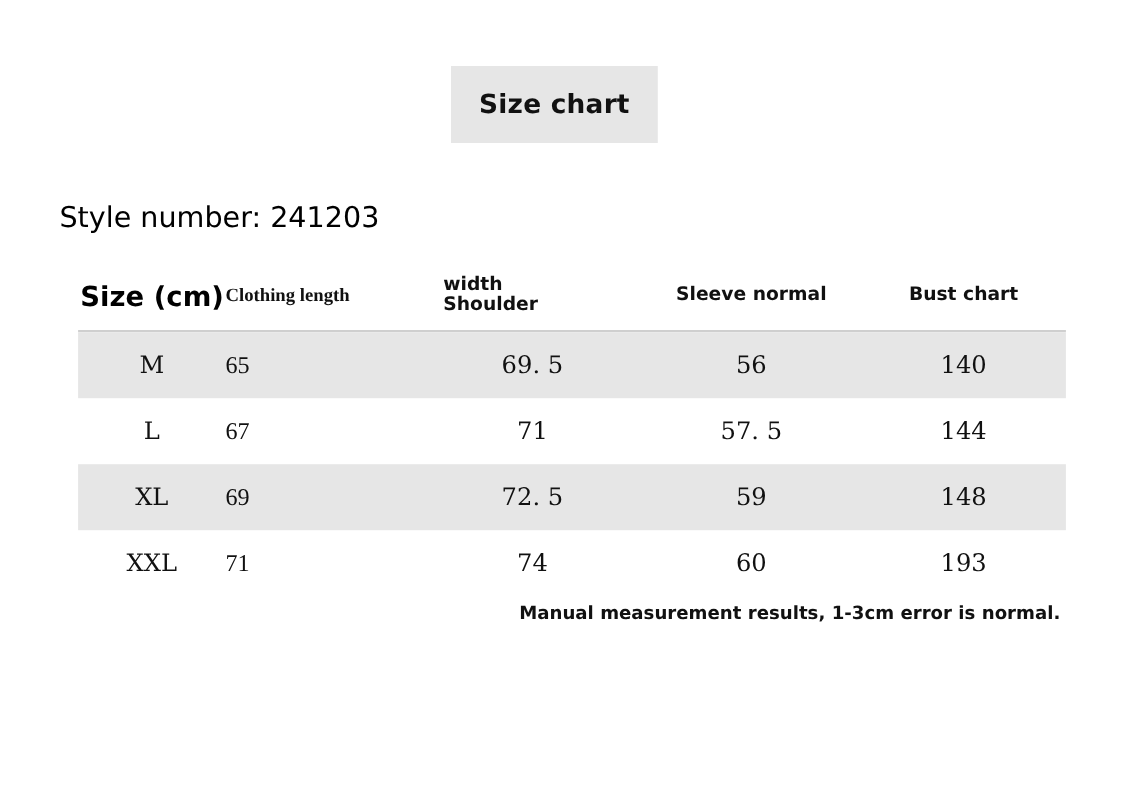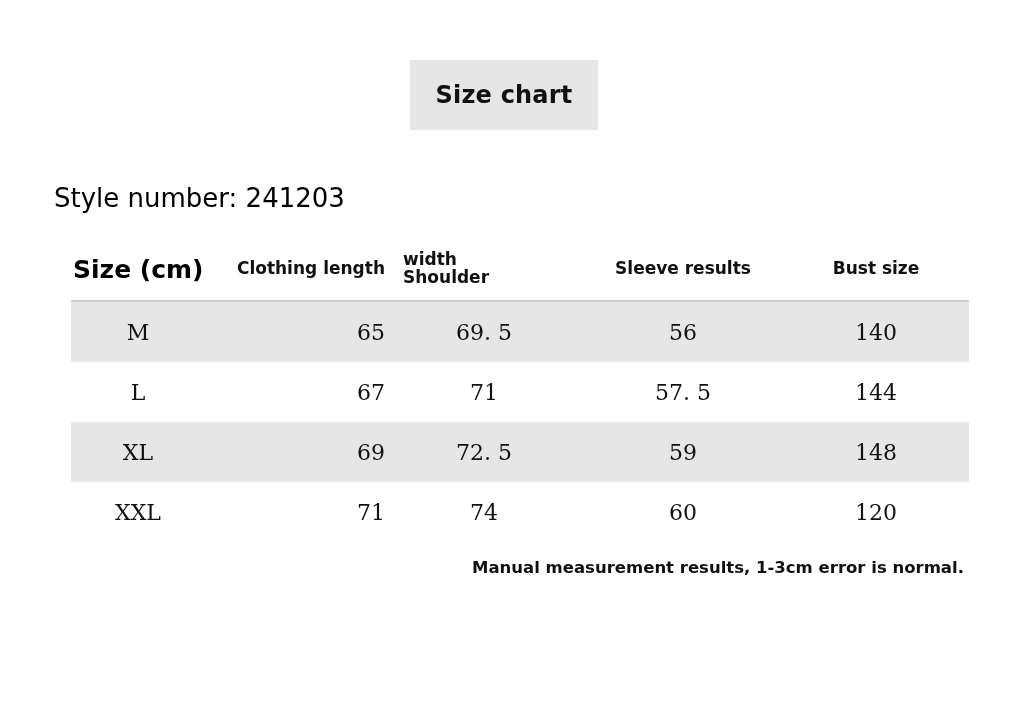--- a/index.html
+++ b/index.html
@@ -61,21 +61,21 @@
   }
   .head-row {
     display: flex;
     align-items: center;
     height: 62px;
   }
   .col {
     box-sizing: border-box;
   }
   .col-size    { width: 134px; text-align: center; }
-  .col-length  { width: 180px; text-align: right; }
+  .col-length  { width: 180px; text-align: left; font-family: Liberation Serif, serif; }
   .col-shoulder{ width: 198px; text-align: center; }
   .col-sleeve  { width: 200px; text-align: center; }
   .col-bust    { width: 186px; text-align: center; }
 
   .head-size {
     font-weight: bold;
     font-size: 25px;
     text-align: left;
     padding-left: 2px;
   }
@@ -110,21 +110,20 @@
 
   .note {
     position: absolute;
     left: 472px;
     top: 548px;
     font-family: "DejaVu Sans", sans-serif;
     font-weight: bold;
     font-size: 16.5px;
     color: #111111;
     white-space: nowrap;
-    margin-top: 10px;
   }
 </style>
 </head>
 <body>
 
 <div class="page">
 
   <div class="title-badge">
     <span class="title-badge-text">Size chart</span>
   </div>
@@ -133,22 +132,22 @@
 
   <div class="chart">
 
     <div class="head-row">
       <div class="col col-size head-size">Size (cm)</div>
       <div class="col col-length head-cell">Clothing length</div>
       <div class="col col-shoulder head-cell two-line">
         <div>width</div>
         <div>Shoulder</div>
       </div>
-      <div class="col col-sleeve head-cell">Sleeve results</div>
-      <div class="col col-bust head-cell">Bust size</div>
+      <div class="col col-sleeve head-cell">Sleeve normal</div>
+      <div class="col col-bust head-cell">Bust chart</div>
     </div>
 
     <div class="rule"></div>
 
     <div class="data-row shaded">
       <div class="col col-size">M</div>
       <div class="col col-length">65</div>
       <div class="col col-shoulder">69. 5</div>
       <div class="col col-sleeve">56</div>
       <div class="col col-bust">140</div>
@@ -168,20 +167,20 @@
       <div class="col col-shoulder">72. 5</div>
       <div class="col col-sleeve">59</div>
       <div class="col col-bust">148</div>
     </div>
 
     <div class="data-row">
       <div class="col col-size">XXL</div>
       <div class="col col-length">71</div>
       <div class="col col-shoulder">74</div>
       <div class="col col-sleeve">60</div>
-      <div class="col col-bust">120</div>
+      <div class="col col-bust">193</div>
     </div>
 
   </div>
 
   <div class="note">Manual measurement results, 1-3cm error is normal.</div>
 
 </div>
 
 </body></html>

